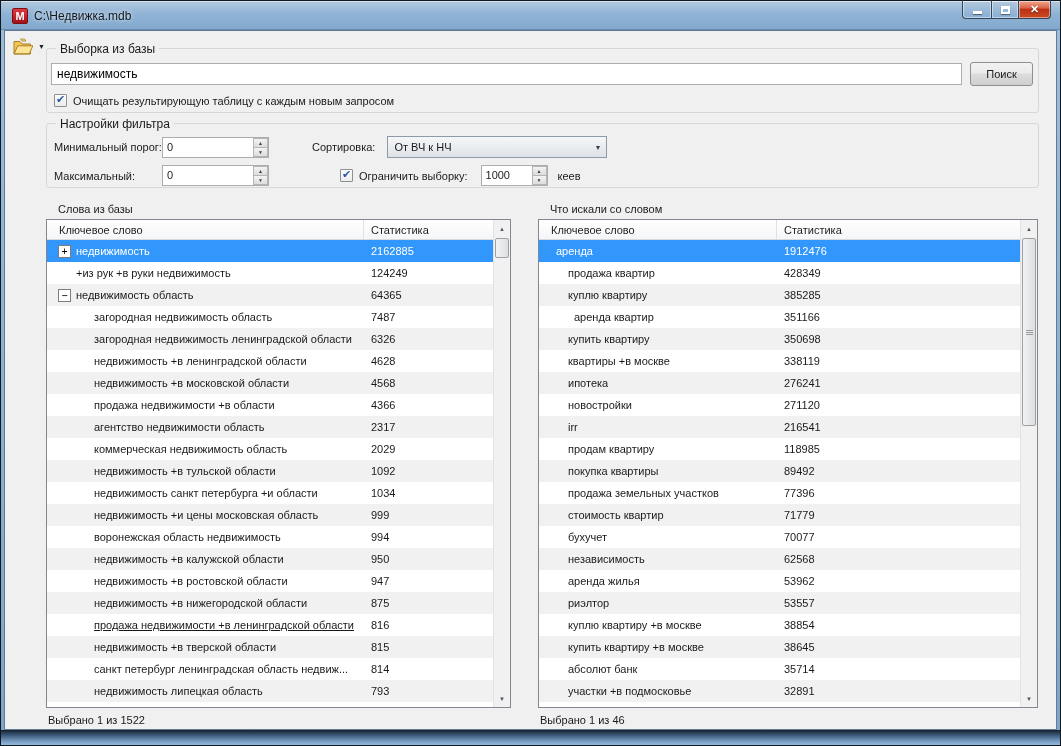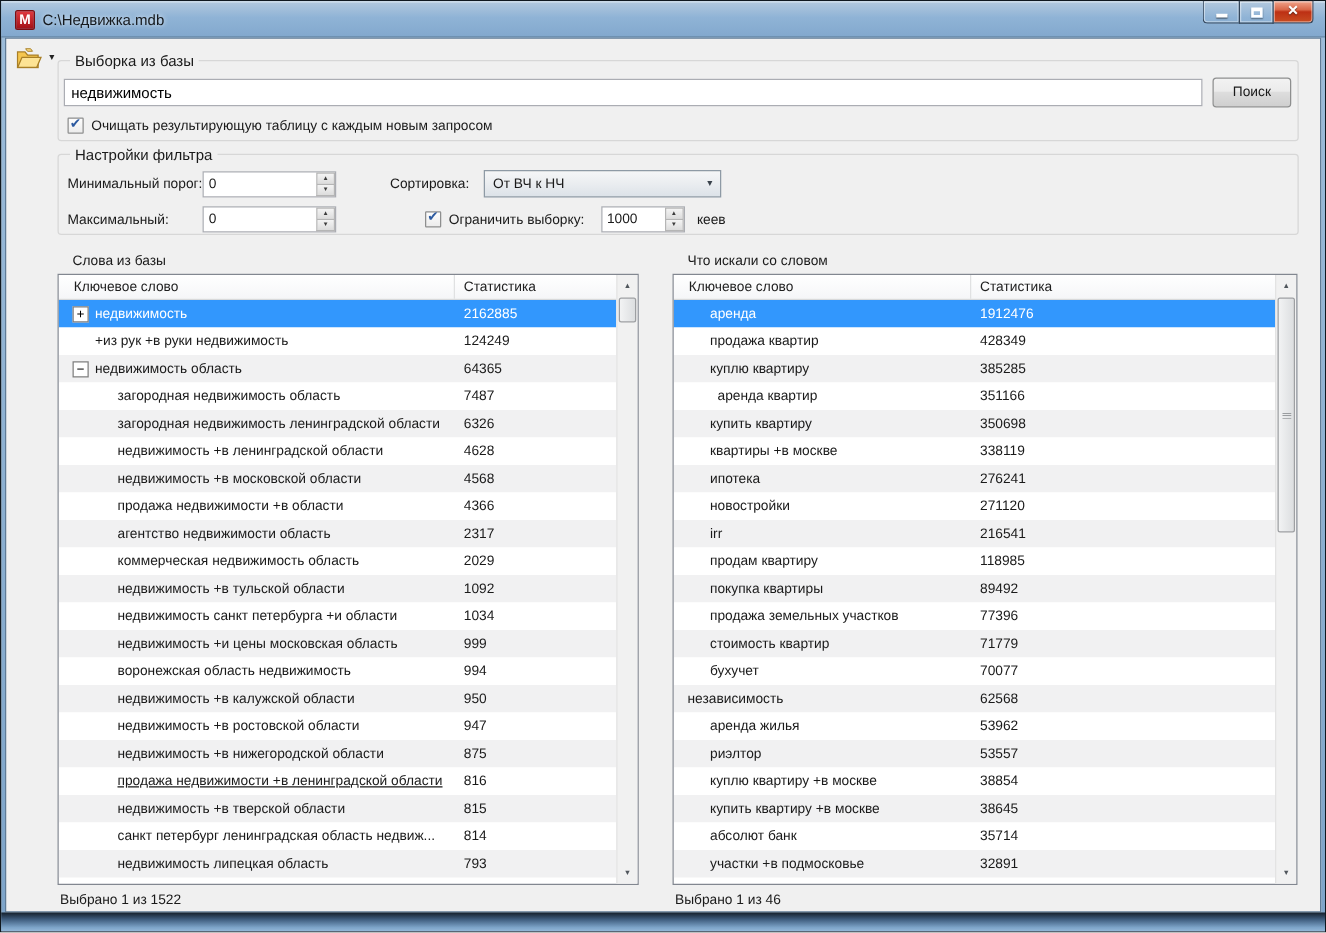--- a/index.html
+++ b/index.html
@@ -83,21 +83,21 @@
   .spin-val { flex:1; padding:3px 0 0 4px; font-size:11px; overflow:hidden; }
   .spin-btns { width:15px; flex:none; display:flex; flex-direction:column; }
   .spin-b {
     flex:1; display:flex; align-items:center; justify-content:center;
     border:1px solid #b5b5b5; background:linear-gradient(180deg,#f4f4f4,#dcdcdc);
     font-size:5px; color:#3c3c3c; cursor:default;
   }
   .spin-b + .spin-b { border-top:none; }
   .sort-lbl { margin-left:43px; }
   .combo {
-    width:190px; height:22px; margin-left:12px; border:1px solid #8e9aa5; border-radius:0;
+    width:220px; height:22px; margin-left:12px; border:1px solid #8e9aa5; border-radius:0;
     background:linear-gradient(180deg,#f5f6f7 0%,#eaedf0 50%,#dce2e8 100%);
     display:flex; align-items:center; padding-left:6px; cursor:default;
   }
   .combo-arrow { margin-left:auto; width:17px; text-align:center; font-size:7px; color:#39424b; }
   .limit-cb { margin-left:71px; }
   .limit-lbl { margin-left:6px; }
   .limit-spin { margin-left:13px; }
   .limit-unit { margin-left:10px; }
 
   .tables { display:flex; margin-top:15px; }
@@ -386,21 +386,21 @@
           <div class="panel-label">Что искали со словом</div>
           <div class="listview">
             <div class="lv-inner">
               <div class="lv-header">
                 <span class="col-kw">Ключевое слово</span>
                 <span class="col-stat">Статистика</span>
               </div>
               <div class="lv-body">
                   <div class="lv-row selected">
                     <span class="kw">
-                      <span style="margin-left: 18px; text-align: center;">аренда</span>
+                      <span style="margin-left: 6px; text-align: center;">аренда</span>
                     </span>
                     <span class="stat">1912476</span>
                   </div>
                   <div class="lv-row">
                     <span class="kw">
                       <span style="margin-left: 18px;">продажа квартир</span>
                     </span>
                     <span class="stat">428349</span>
                   </div>
                   <div class="lv-row">
@@ -470,21 +470,21 @@
                     <span class="stat">71779</span>
                   </div>
                   <div class="lv-row">
                     <span class="kw">
                       <span style="margin-left: 18px;">бухучет</span>
                     </span>
                     <span class="stat">70077</span>
                   </div>
                   <div class="lv-row">
                     <span class="kw">
-                      <span style=" text-align: right;">независимость</span>
+                      <span style="margin-left: 18px; text-align: right;">независимость</span>
                     </span>
                     <span class="stat">62568</span>
                   </div>
                   <div class="lv-row">
                     <span class="kw">
                       <span style="margin-left: 18px;">аренда жилья</span>
                     </span>
                     <span class="stat">53962</span>
                   </div>
                   <div class="lv-row">

